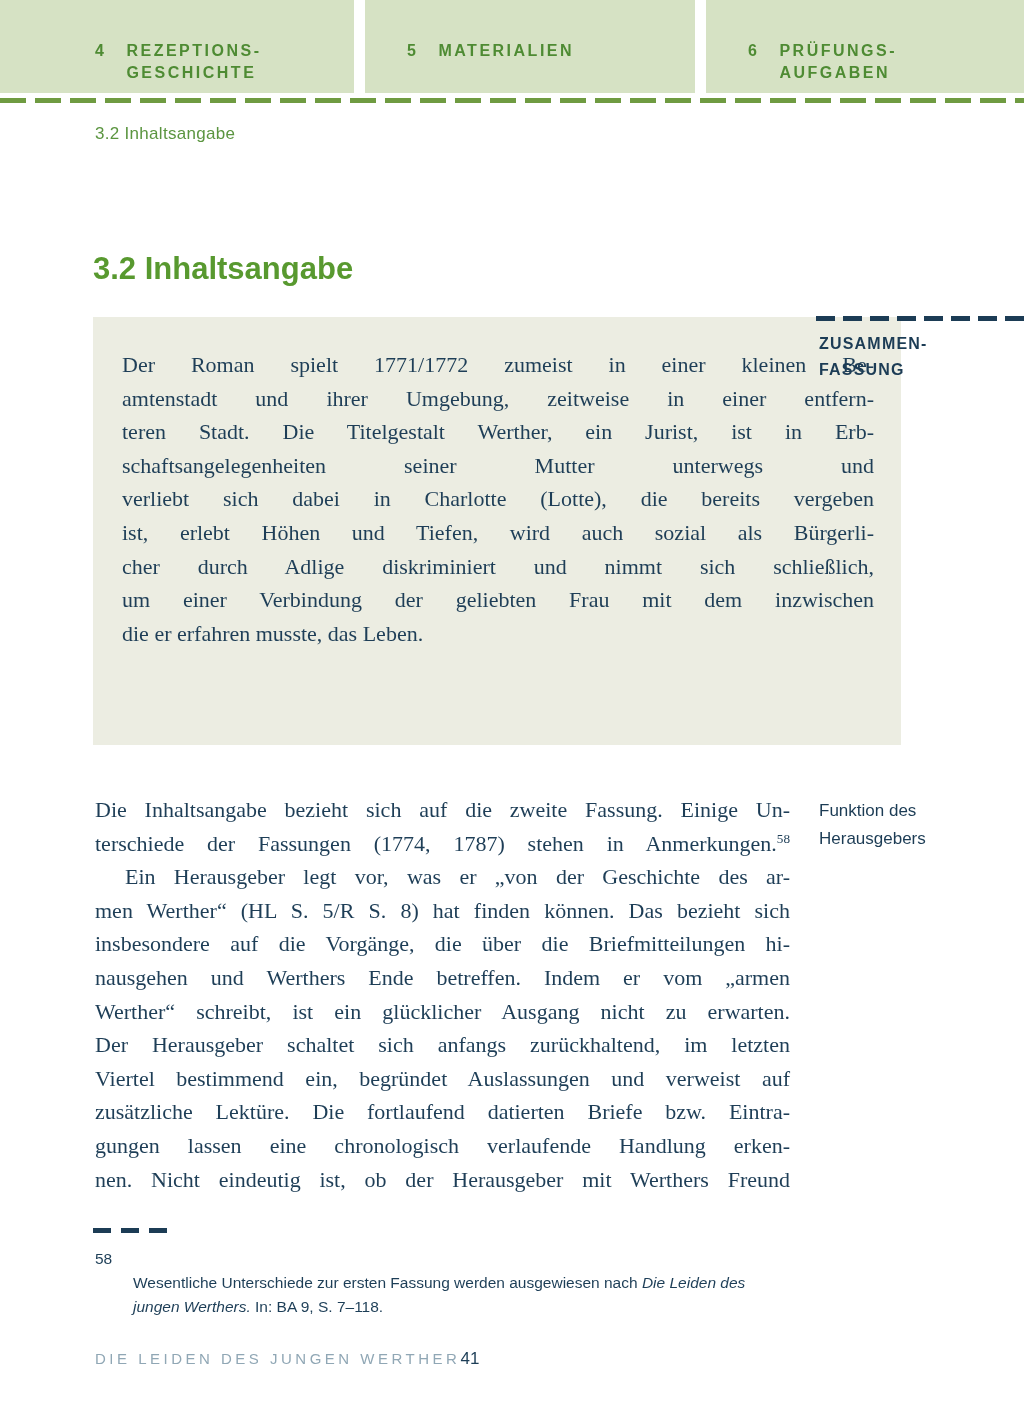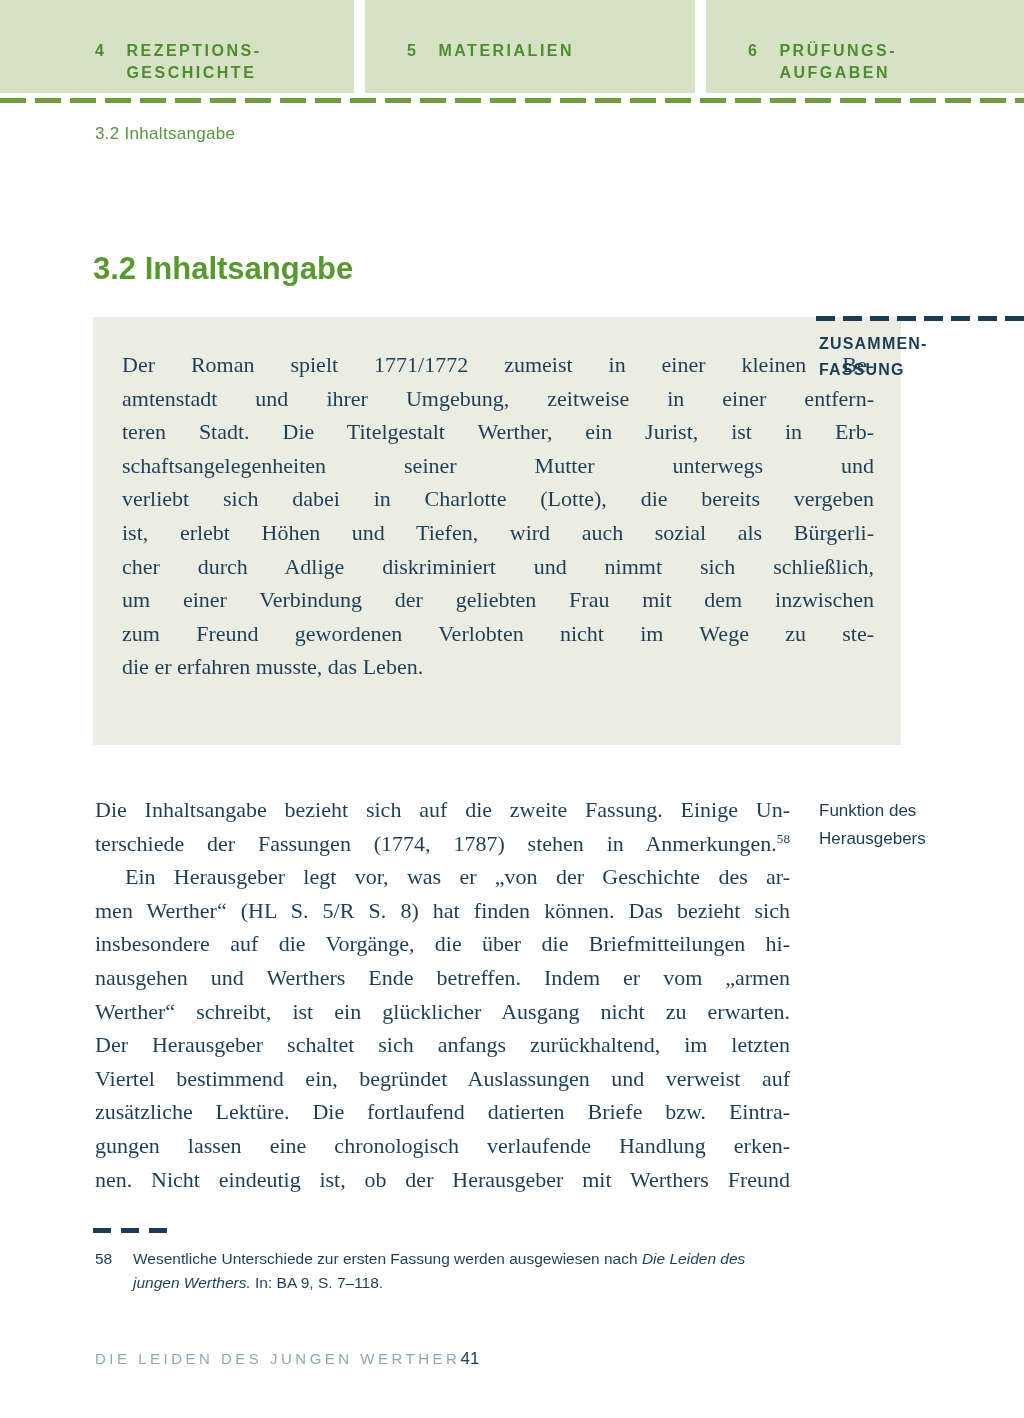--- a/index.html
+++ b/index.html
@@ -83,21 +83,21 @@
   .footnote-rule {
     position: absolute; left: 93px; top: 1228px; width: 76px; height: 5px;
     background: repeating-linear-gradient(90deg, #1c3c55 0 18px, transparent 18px 28px);
   }
   .footnote {
     position: absolute; left: 95px; top: 1247px;
     display: flex; color: #1d3e57;
     font-size: 15.5px; line-height: 24px;
   }
   .footnote .fn-num { width: 38px; flex: 0 0 38px; }
-  .footnote .fn-text { width: 652px; }
+  .footnote .fn-text { width: 652px; margin-top: 24px; }
   .it { font-style: italic; }
 
   
   .footer {
     position: absolute; left: 95px; top: 1349px; width: 693px;
     display: flex; justify-content: flex-start; align-items: baseline;
   }
   .footer-title {
     font-size: 15px; letter-spacing: 3.5px; color: #90a7b5; font-weight: 400;
   }
@@ -138,21 +138,20 @@
   <div class="summary-box">
     <div class="serif-lines just">
         <div class="tline">Der Roman spielt 1771/1772 zumeist in einer kleinen Be-</div>
         <div class="tline">amtenstadt und ihrer Umgebung, zeitweise in einer entfern-</div>
         <div class="tline">teren Stadt. Die Titelgestalt Werther, ein Jurist, ist in Erb-</div>
         <div class="tline">schaftsangelegenheiten seiner Mutter unterwegs und</div>
         <div class="tline">verliebt sich dabei in Charlotte (Lotte), die bereits vergeben</div>
         <div class="tline">ist, erlebt Höhen und Tiefen, wird auch sozial als Bürgerli-</div>
         <div class="tline">cher durch Adlige diskriminiert und nimmt sich schließlich,</div>
         <div class="tline">um einer Verbindung der geliebten Frau mit dem inzwischen</div>
-        <div class="tline">zum Freund gewordenen Verlobten nicht im Wege zu ste-</div>
         <div class="tline lastline">die er erfahren musste, das Leben.</div>
       </div>
   </div>
 
   <div class="margin-dash"></div>
   <div class="summary-label">
       <div class="tline">ZUSAMMEN-</div>
       <div class="tline">FASSUNG</div>
     </div>
   <div class="function-note">

